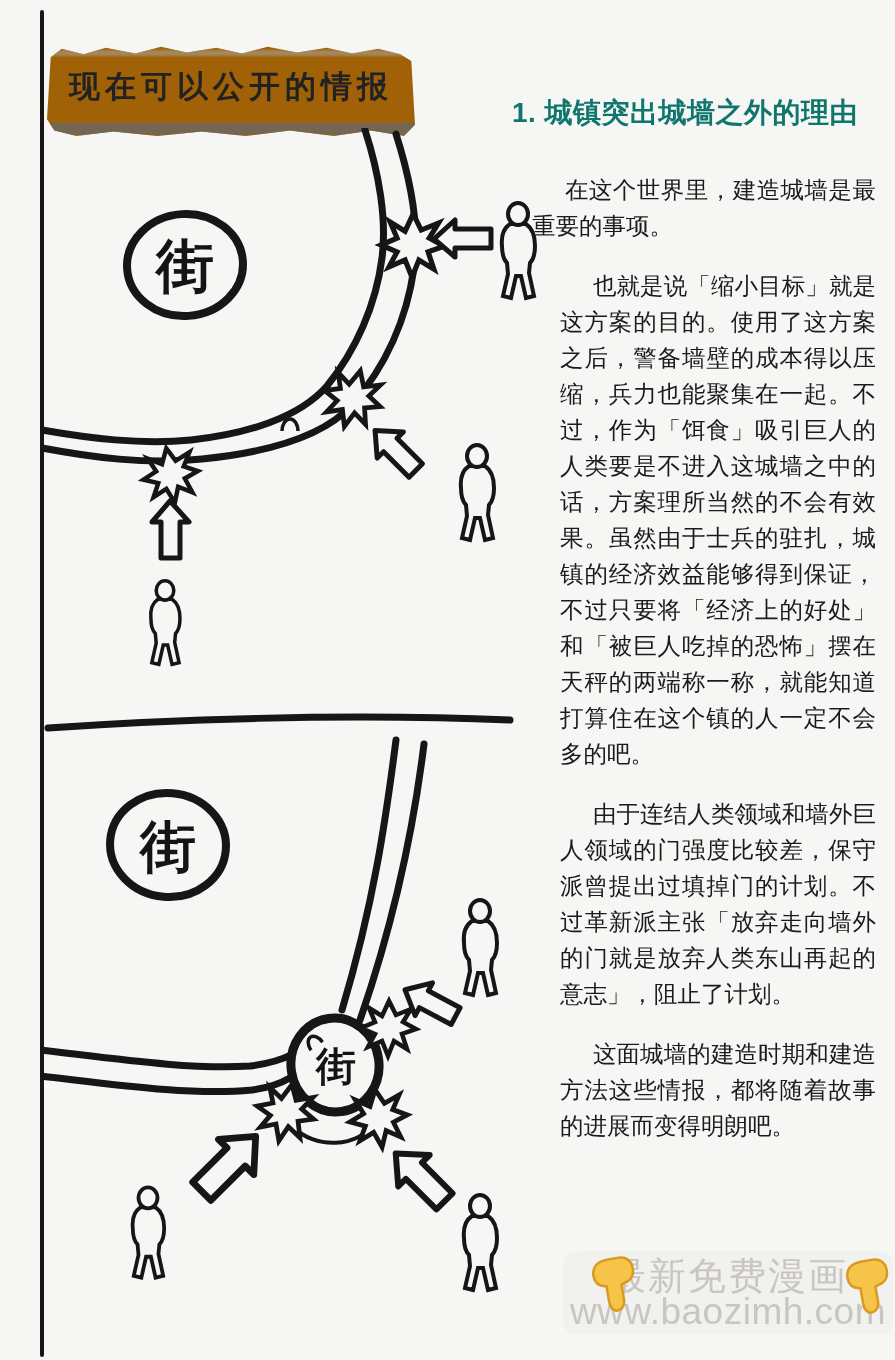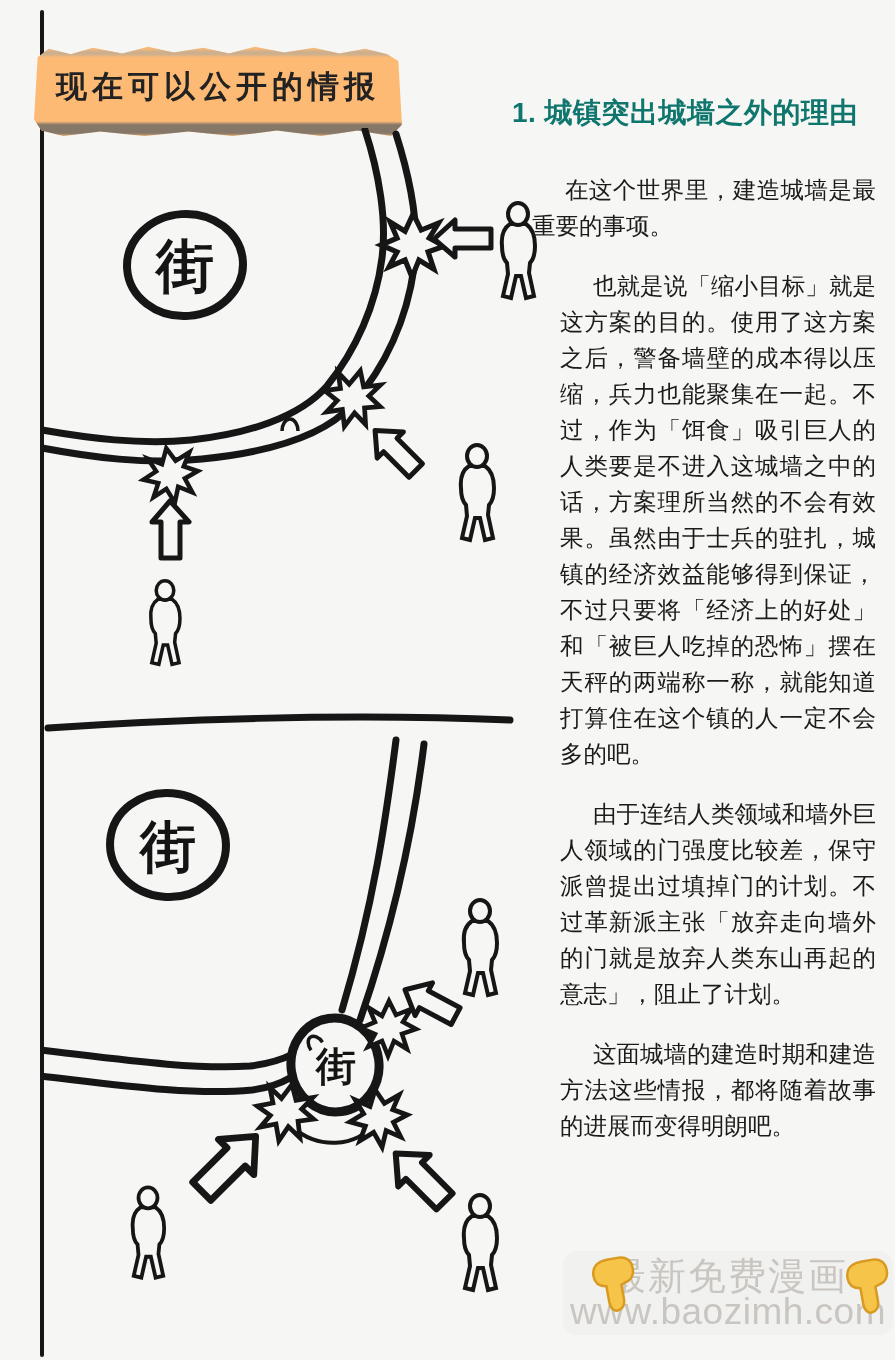--- a/index.html
+++ b/index.html
@@ -4,21 +4,21 @@
 <style>
   html,body{margin:0;padding:0;}
   body{width:895px;height:1360px;position:relative;overflow:hidden;
        background:#f6f6f4;font-family:"Liberation Sans",sans-serif;}
   .abs{position:absolute;}
 
   
   .left-border{left:40px;top:10px;width:4px;height:1347px;background:#171717;border-radius:2px;}
 
   
-  .banner{left:34px;top:44px;width:368px;height:94px;background:#fdba74;
+  .banner{left:47px;top:44px;width:368px;height:94px;background:#a16207;
     clip-path:polygon(1% 14%,4% 5%,10% 11%,16% 4%,24% 10%,31% 3%,38% 9%,46% 4%,53% 10%,
       60% 3%,68% 9%,76% 4%,83% 10%,90% 5%,96% 11%,99% 18%,100% 86%,97% 98%,88% 92%,
       78% 98%,66% 92%,54% 98%,42% 93%,30% 98%,18% 93%,8% 98%,2% 92%,0 80%);}
   .banner-top-smudge{left:0;top:6px;width:100%;height:6px;background:#a6a6a4;opacity:.55;filter:blur(1px);}
   .banner-bottom-edge{left:0;bottom:3px;width:100%;height:12px;background:#686866;opacity:.8;filter:blur(1px);}
   .banner-label{left:0;top:22px;width:100%;text-align:center;
     font-family:"Liberation Serif",serif;font-size:31px;font-weight:600;
     letter-spacing:5px;color:#222;}
 
   

